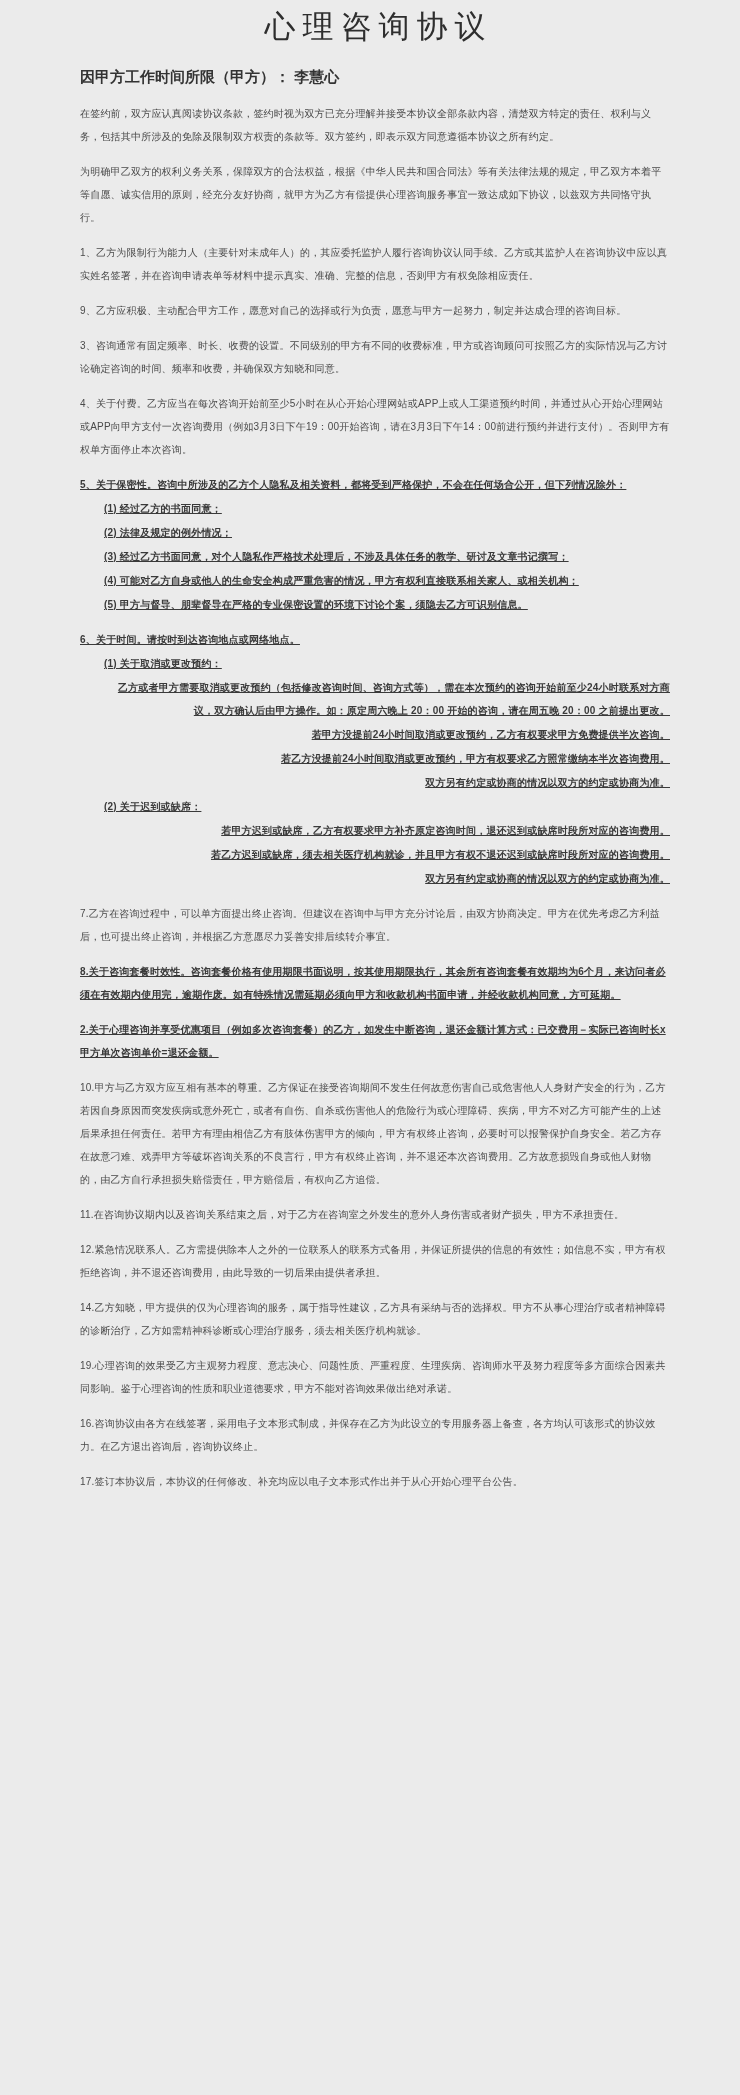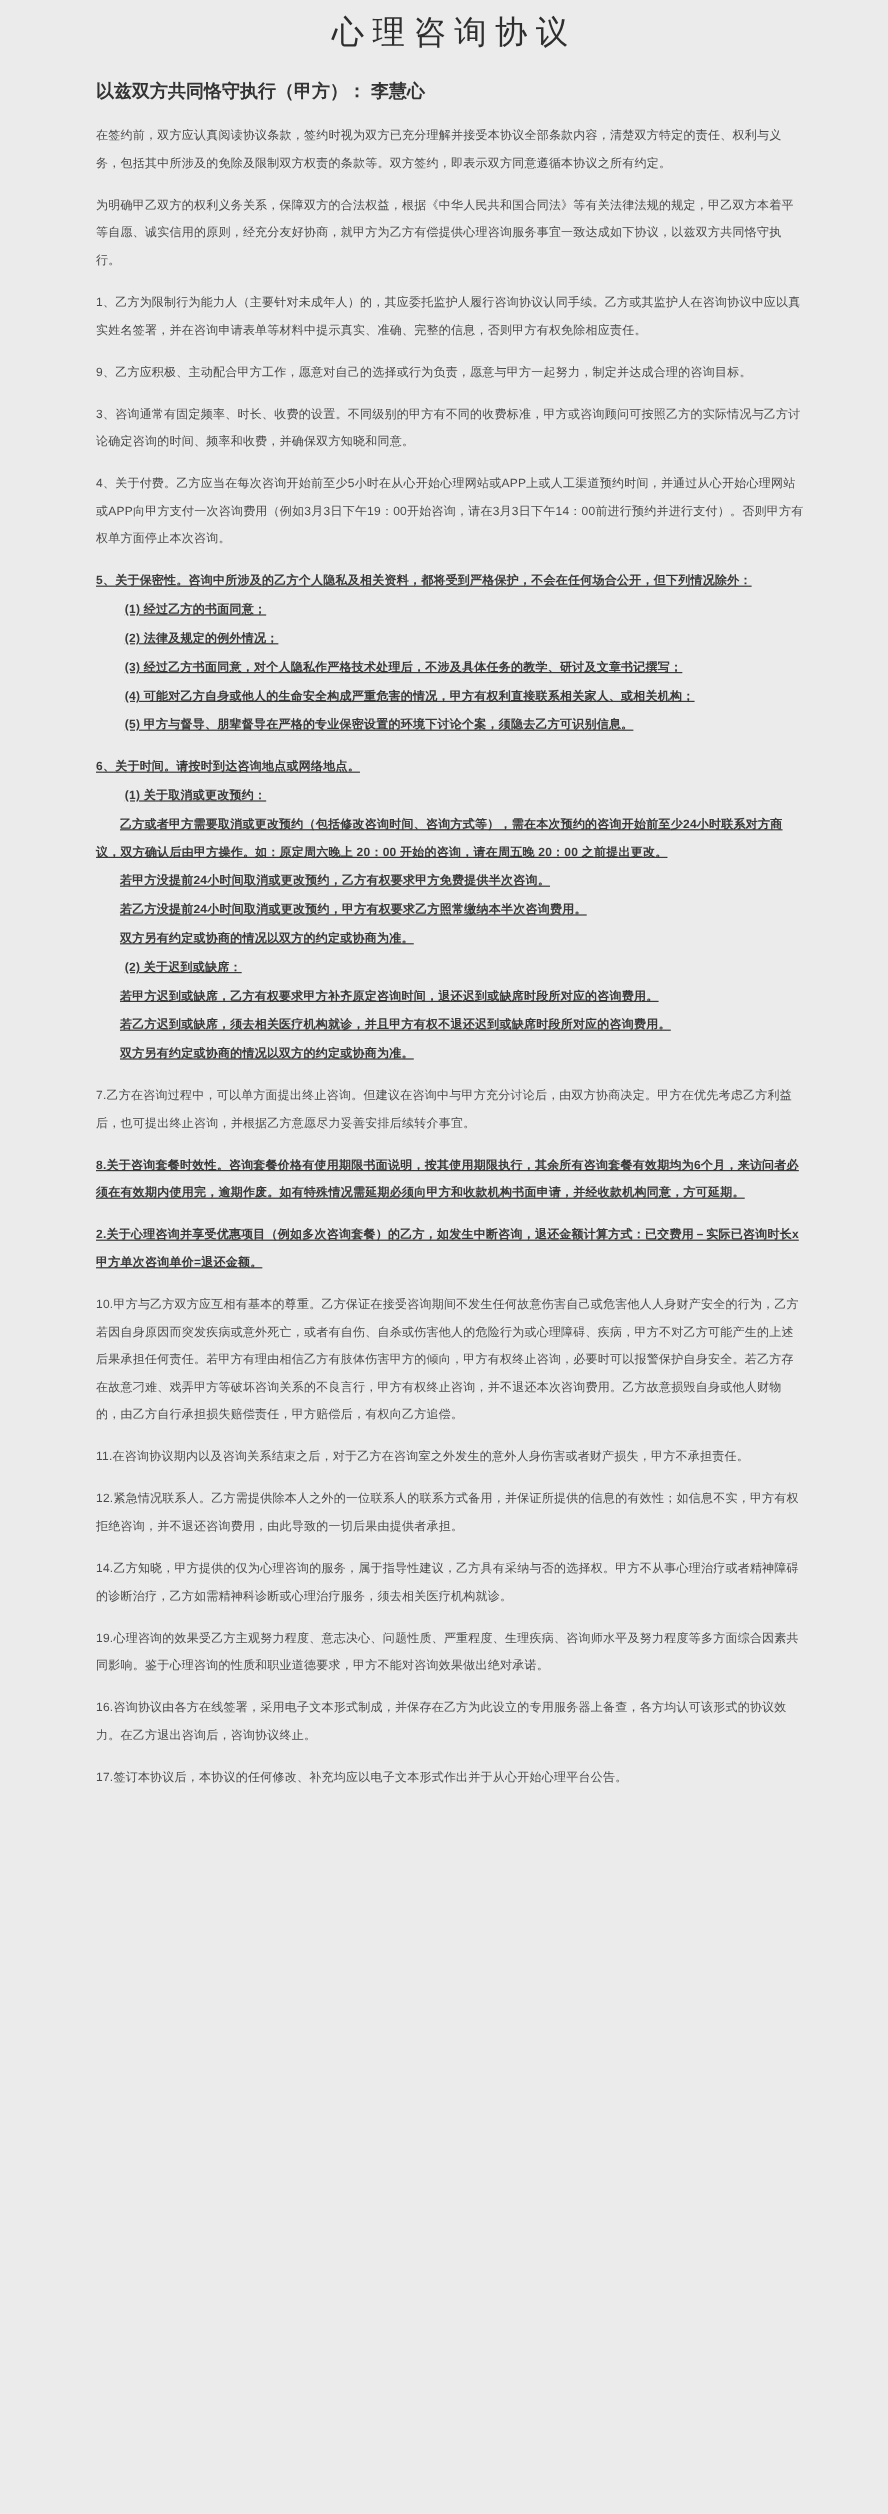--- a/index.html
+++ b/index.html
@@ -12,21 +12,21 @@
   .page {
     width: 740px;
     min-height: 2095px;
     margin: 0 auto;
     box-sizing: border-box;
     padding: 8px 70px 24px 80px;
     background: #ebebeb;
     overflow: hidden;
   }
   .title {
-    font-size: 27px;
+    font-size: 31px;
     line-height: 38px;
     font-weight: 500;
     letter-spacing: 7px;
     text-indent: 7px;
     text-align: center;
     color: #2e2e2e;
     margin: 0 0 20px 0;
   }
   .party {
     font-size: 15px;
@@ -37,31 +37,31 @@
   }
   .body-text { }
   .para {
     font-size: 10px;
     line-height: 23px;
     letter-spacing: 0.2px;
     margin: 12px 0 0 0;
     color: #4a4a4a;
   }
   .para.sub { margin: 1px 0 0 0; text-indent: 2.4em; }
-  .para.ind { margin: 1px 0 0 0; text-indent: 2em; }
+  .para.ind { margin: 1px 0 0 0; text-indent: 2em; text-align: right; }
   .para.bold { font-weight: bold; color: #3a3a3a; text-decoration: underline; }
 </style>
 </head>
 <body>
 
 <div class="page">
 
   <div class="title">心理咨询协议</div>
 
-  <div class="party">以兹双方共同恪守执行（甲方）： 李慧心</div>
+  <div class="party">因甲方工作时间所限（甲方）： 李慧心</div>
 
   <div class="body-text">
       <div class="para">在签约前，双方应认真阅读协议条款，签约时视为双方已充分理解并接受本协议全部条款内容，清楚双方特定的责任、权利与义务，包括其中所涉及的免除及限制双方权责的条款等。双方签约，即表示双方同意遵循本协议之所有约定。</div>
       <div class="para">为明确甲乙双方的权利义务关系，保障双方的合法权益，根据《中华人民共和国合同法》等有关法律法规的规定，甲乙双方本着平等自愿、诚实信用的原则，经充分友好协商，就甲方为乙方有偿提供心理咨询服务事宜一致达成如下协议，以兹双方共同恪守执行。</div>
       <div class="para">1、乙方为限制行为能力人（主要针对未成年人）的，其应委托监护人履行咨询协议认同手续。乙方或其监护人在咨询协议中应以真实姓名签署，并在咨询申请表单等材料中提示真实、准确、完整的信息，否则甲方有权免除相应责任。</div>
       <div class="para">9、乙方应积极、主动配合甲方工作，愿意对自己的选择或行为负责，愿意与甲方一起努力，制定并达成合理的咨询目标。</div>
       <div class="para">3、咨询通常有固定频率、时长、收费的设置。不同级别的甲方有不同的收费标准，甲方或咨询顾问可按照乙方的实际情况与乙方讨论确定咨询的时间、频率和收费，并确保双方知晓和同意。</div>
       <div class="para">4、关于付费。乙方应当在每次咨询开始前至少5小时在从心开始心理网站或APP上或人工渠道预约时间，并通过从心开始心理网站或APP向甲方支付一次咨询费用（例如3月3日下午19：00开始咨询，请在3月3日下午14：00前进行预约并进行支付）。否则甲方有权单方面停止本次咨询。</div>
       <div class="para bold">5、关于保密性。咨询中所涉及的乙方个人隐私及相关资料，都将受到严格保护，不会在任何场合公开，但下列情况除外：</div>
       <div class="para sub bold">(1) 经过乙方的书面同意；</div>

